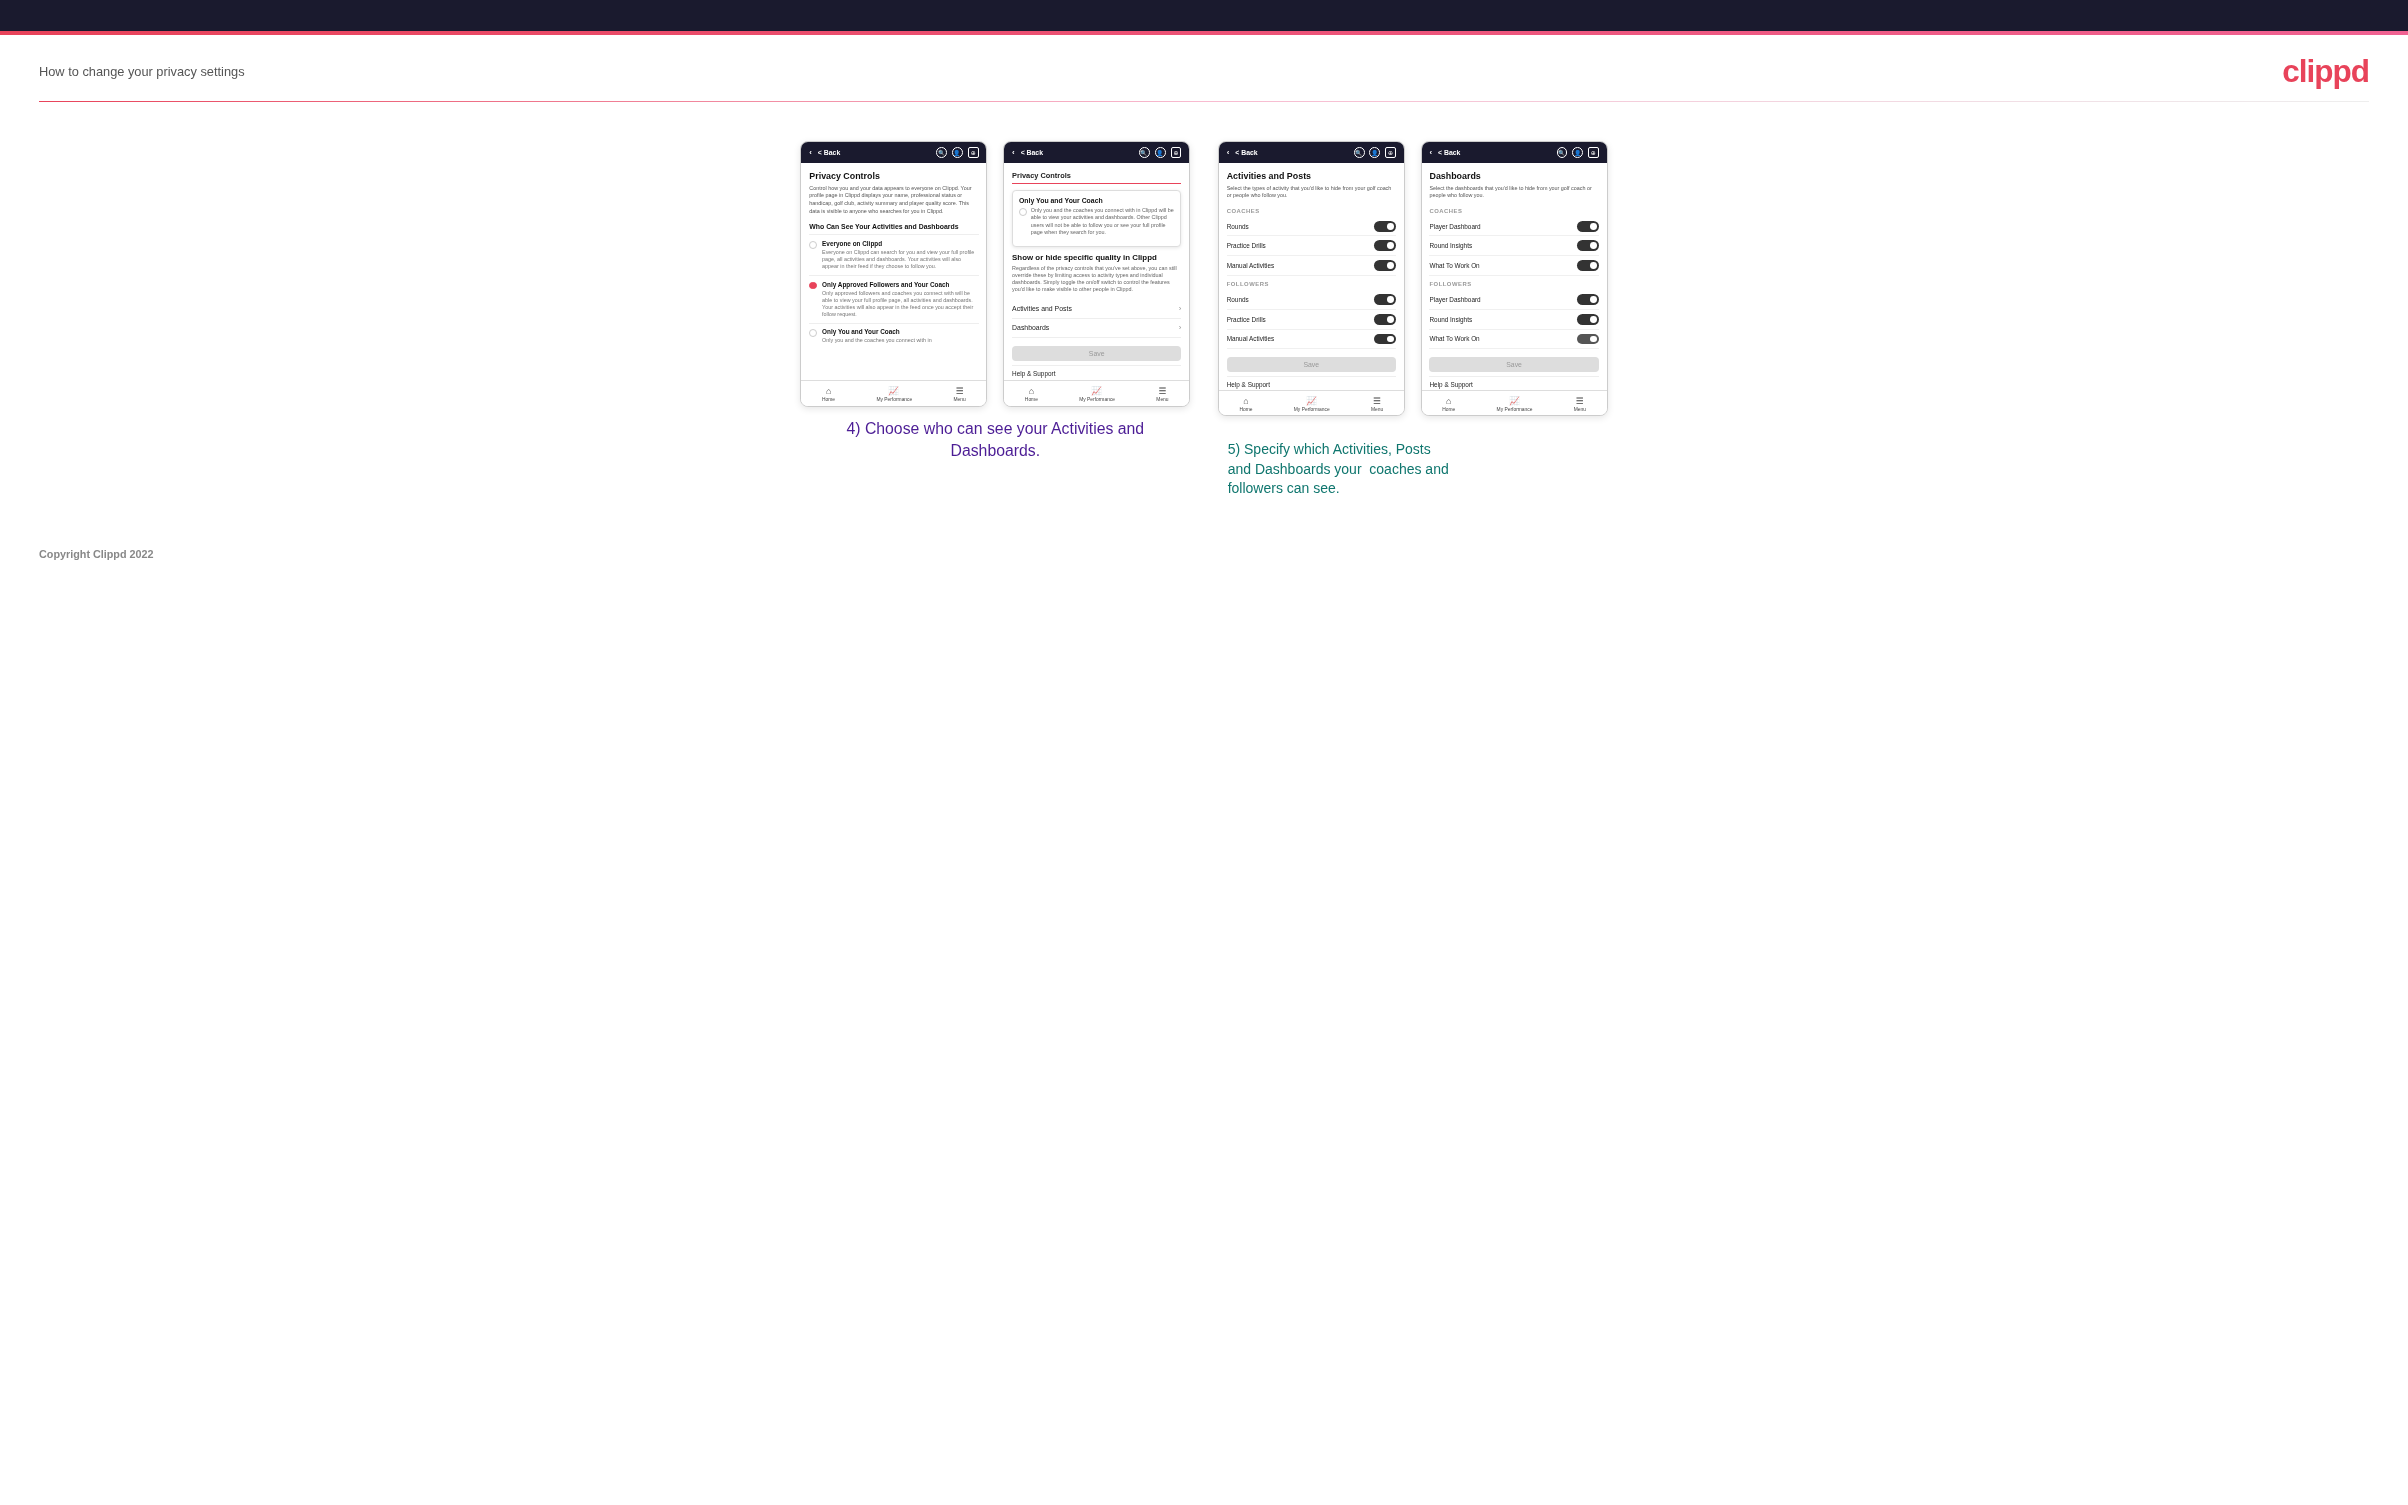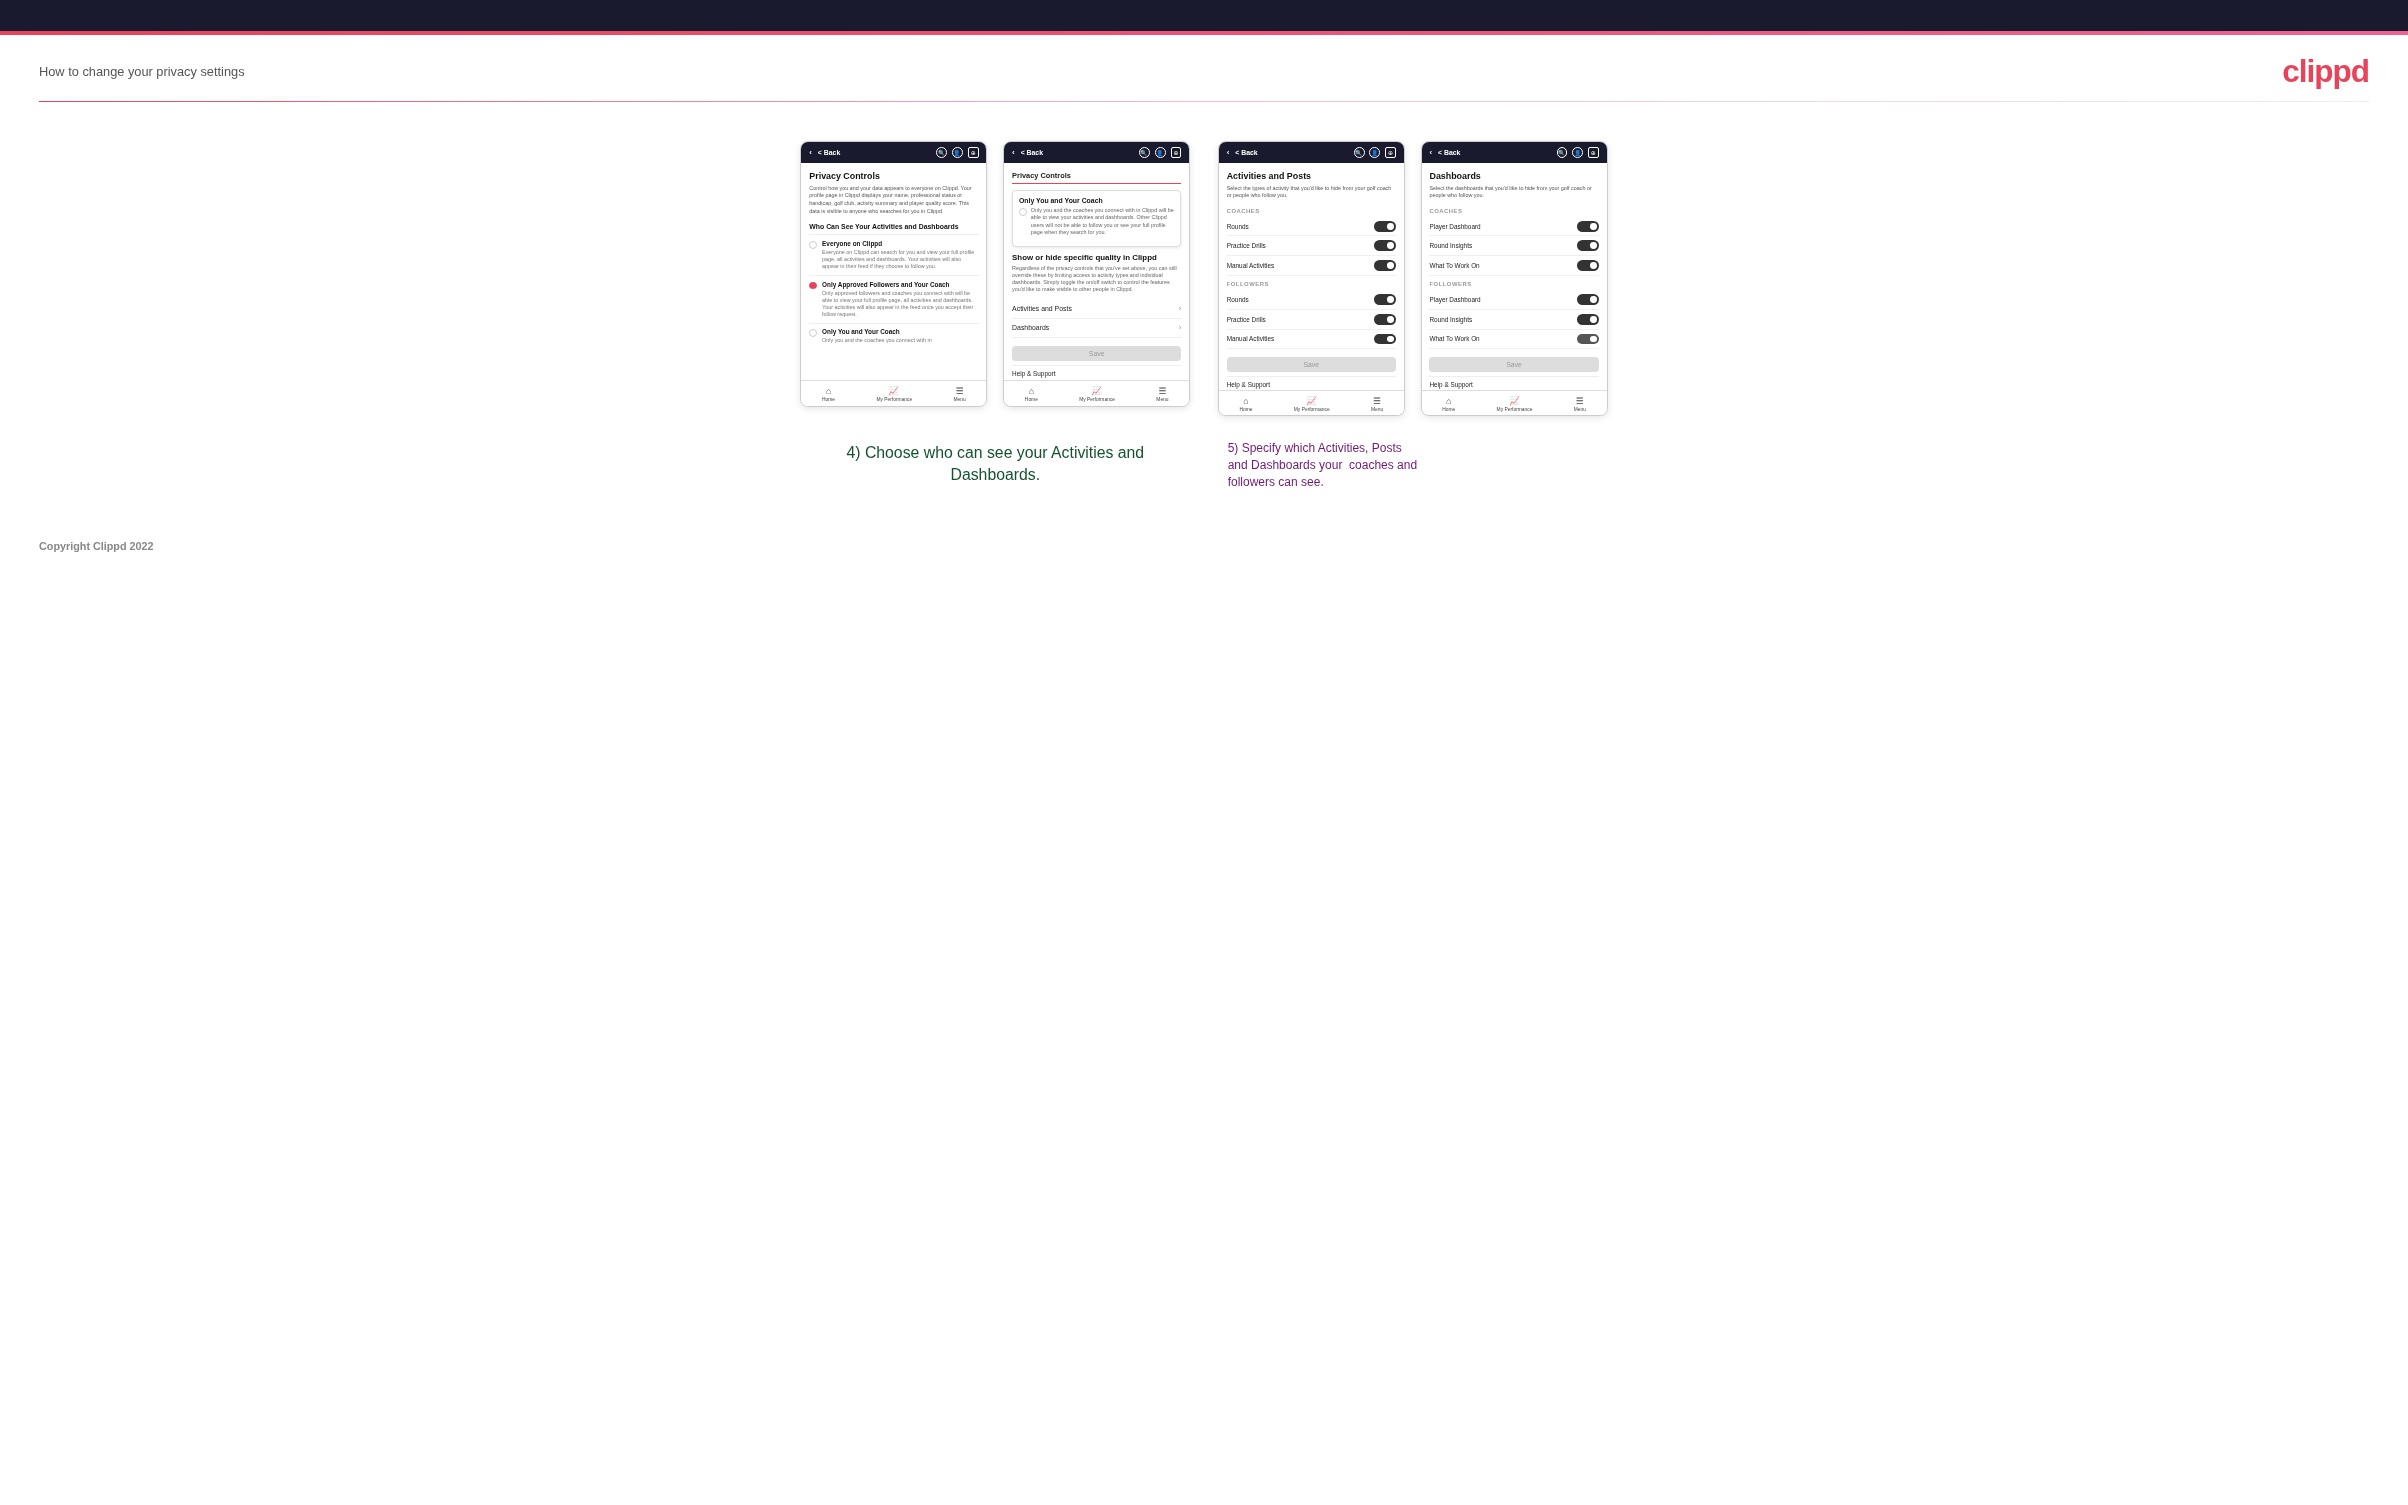--- a/index.html
+++ b/index.html
@@ -85,24 +85,24 @@
       align-items: center;
     }
 
     .screenshot-pair {
       display: flex;
       gap: 15.8px;
       align-items: flex-start;
     }
 
     .caption {
-      margin-top: 35px;
+      margin-top: 11px;
       font-size: 15.8px;
       font-weight: 500;
-      color: #14532d;
+      color: #4c1d95;
       text-align: center;
       max-width: 315px;
       line-height: 1.4;
     }
 
     
     .phone {
       width: 187px;
       border: 1.5px solid #ccc;
       border-radius: 7.9px;
@@ -628,21 +628,21 @@
               <span class="nav-label">My Performance</span>
             </div>
             <div class="nav-item">
               <span class="nav-icon">☰</span>
               <span class="nav-label">Menu</span>
             </div>
           </div>
         </div>
       </div>
 
-      <div style="margin-top:23.6px;font-size:12px;font-weight:500;color:#701a75;line-height:1.4;max-width:394px;align-self:flex-start;padding-left:9.9px;">
+      <div style="margin-top:23.6px;font-size:14px;font-weight:500;color:#0f766e;line-height:1.4;max-width:394px;align-self:flex-start;padding-left:9.9px;">
         <span>5) Specify which Activities, Posts<br>and Dashboards your &nbsp;coaches and<br>followers can see.</span>
       </div>
     </div>
 
   </div>
 </div>
 
 <div class="footer">
   <span>Copyright Clippd 2022</span>
 </div>

